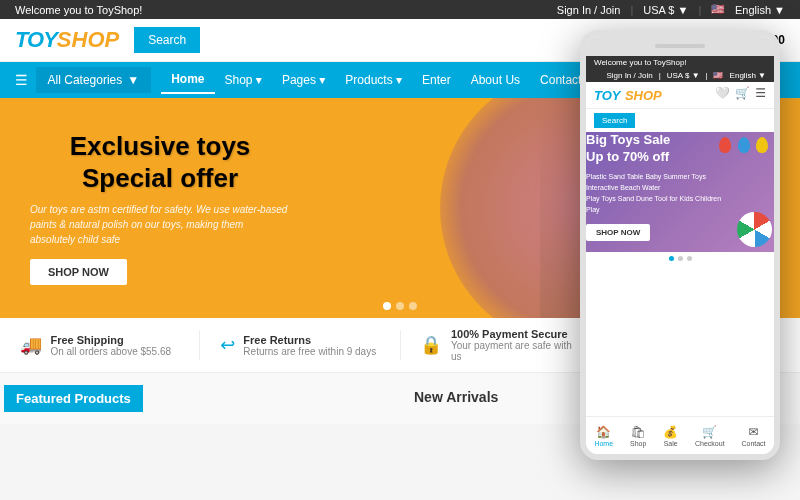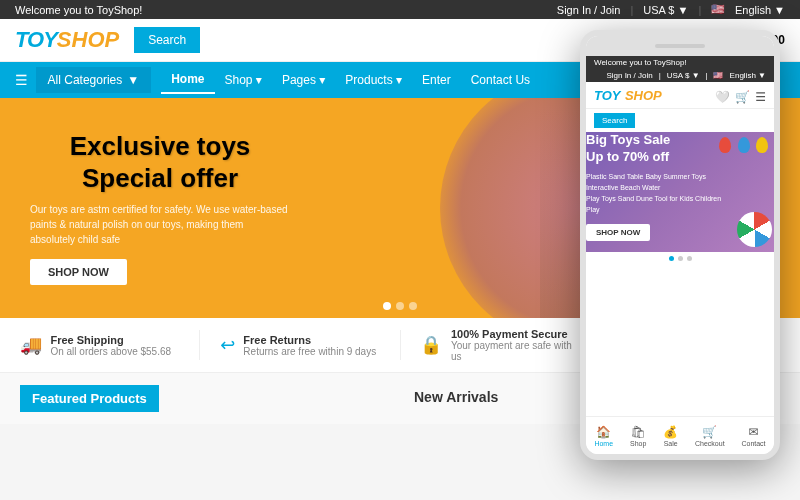--- a/index.html
+++ b/index.html
@@ -56,21 +56,21 @@
     .hero {
       background: #f5a623;
       position: relative;
       height: 220px;
       overflow: hidden;
       display: flex;
       align-items: center;
     }
     .hero-content { padding: 25px 30px; z-index: 2; position: relative; max-width: 320px; }
     .hero-title { color: #000000; font-size: 26px; font-weight: 900; line-height: 1.2; text-shadow: 1px 1px 2px rgba(0,0,0,0.2); text-align: center; }
-    .hero-desc { color: #fff; font-size: 10px; margin-top: 8px; line-height: 1.5; opacity: 0.9; }
+    .hero-desc { color: #fff; font-size: 10px; margin-top: 8px; line-height: 1.5; opacity: 0.9; font-style: italic; }
     .hero-btn { background: #fff; color: #333; border: none; padding: 7px 18px; font-size: 11px; font-weight: bold; cursor: pointer; margin-top: 12px; border-radius: 2px; }
 
     .hero-bg-circle {
       position: absolute;
       right: 80px;
       top: -30px;
       width: 280px;
       height: 280px;
       background: radial-gradient(circle, rgba(180,100,200,0.6) 0%, rgba(120,50,180,0.4) 60%, transparent 80%);
       border-radius: 50%;
@@ -139,21 +139,21 @@
     }
     .feature-item { display: flex; align-items: center; gap: 8px; flex: 1; }
     .feature-icon { font-size: 18px; color: #00aadd; }
     .feature-text h4 { font-size: 11px; font-weight: bold; color: #333; }
     .feature-text p { font-size: 10px; color: #888; }
     .feature-divider { width: 1px; height: 30px; background: #eee; }
 
     
     .bottom-section {
       background: #f9f9f9;
-      padding: 12px 20px;
+      padding: 12px 4px;
       display: flex;
       gap: 28px;
     }
     .featured-products { flex: 1; }
     .featured-products h3 { background: #00aadd; color: #fff; padding: 6px 12px; font-size: 13px; display: inline-block; }
     .new-arrivals { flex: 1; }
     .new-arrivals h3 { font-size: 14px; color: #333; font-weight: bold; padding: 4px 0; }
 
     
     .mobile-overlay {
@@ -182,21 +182,21 @@
       color: #fff;
       font-size: 8px;
       padding: 2px 8px;
       display: flex;
       justify-content: space-between;
     }
     .mobile-header {
       background: #fff;
       padding: 4px 8px;
       display: flex;
-      align-items: flex-end;
+      align-items: flex-start;
       justify-content: space-between;
       border-bottom: 1px solid #eee;
     }
     .mobile-logo-toy { color: #00aadd; font-size: 13px; font-weight: 900; font-style: italic; }
     .mobile-logo-shop { color: #f5a623; font-size: 13px; font-weight: 900; font-style: italic; }
     .mobile-header-icons { display: flex; gap: 5px; font-size: 12px; color: #555; }
 
     .mobile-search { display: flex; padding: 4px 8px; gap: 0; }
     .mobile-search-input { flex: 1; padding: 3px 6px; border: 1px solid #ddd; font-size: 8px; outline: none; }
     .mobile-search-btn { background: #00aadd; color: #fff; border: none; padding: 3px 8px; font-size: 8px; }
@@ -293,20 +293,21 @@
   <div class="nav-all-categories">
     <span>All Categories</span>
     <span>▼</span>
   </div>
   <div class="nav-links">
     <a class="nav-link active">Home</a>
     <a class="nav-link">Shop ▾</a>
     <a class="nav-link">Pages ▾</a>
     <a class="nav-link">Products ▾</a>
     <a class="nav-link">Enter</a>
+    <a class="nav-link">About Us</a>
     <a class="nav-link">Contact Us</a>
   </div>
 </div>
 
 <div class="hero">
   <div class="hero-content">
     <div class="hero-title">Exclusive toys<br>Special offer</div>
     <div class="hero-desc">Our toys are astm certified for safety. We use water-based paints &amp; natural polish on our toys, making them absolutely child safe</div>
     <button class="hero-btn">SHOP NOW</button>
   </div>

